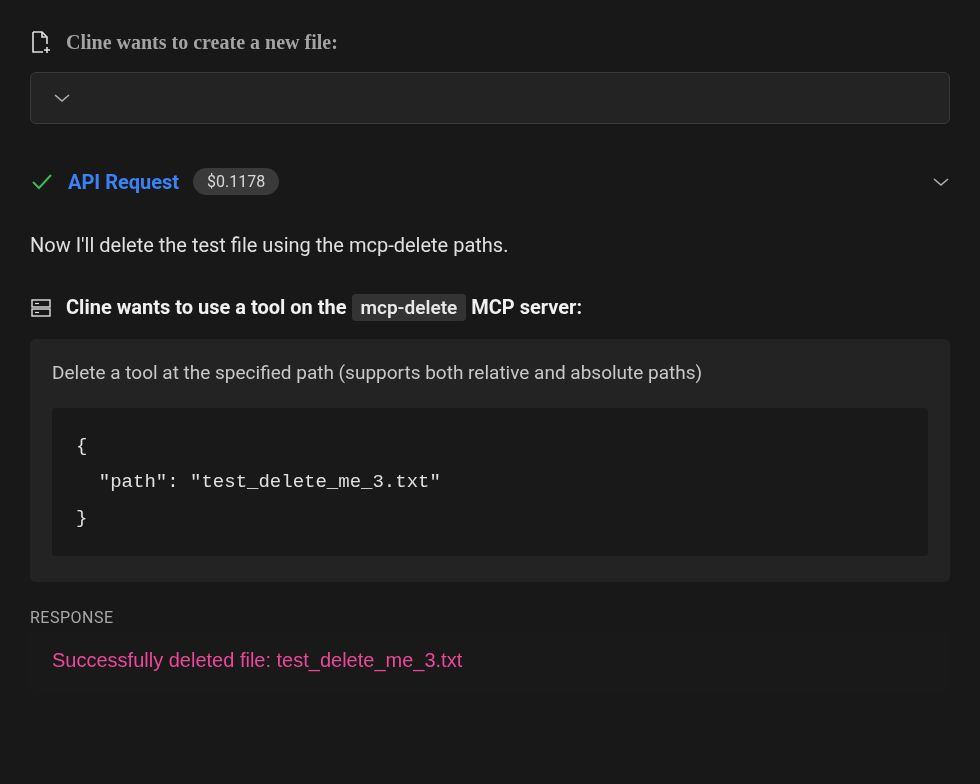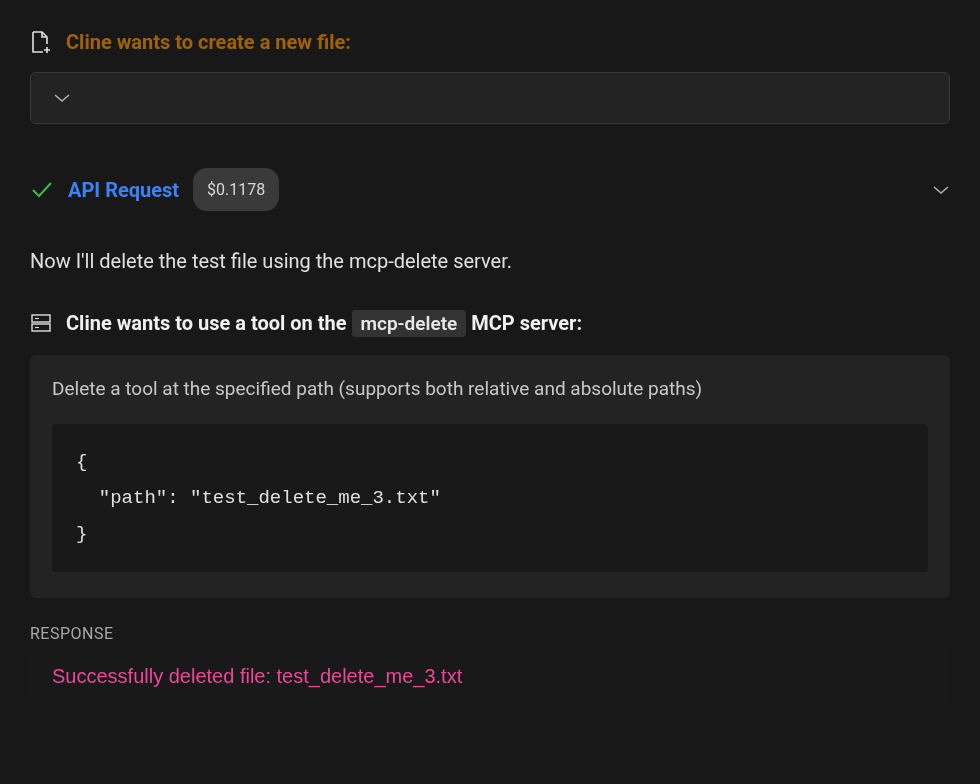--- a/index.html
+++ b/index.html
@@ -18,21 +18,22 @@
     }
     .section-header {
       display: flex;
       align-items: center;
       gap: 14px;
       margin-bottom: 18px;
     }
     .section-title {
       font-size: 20px;
       font-weight: 700;
-      color: #a16207;
+      color: #a3a3a3;
+      font-family: Liberation Serif, serif;
     }
     .icon {
       display: inline-flex;
       align-items: center;
       justify-content: center;
       flex-shrink: 0;
     }
     .file-row {
       display: flex;
       align-items: center;
@@ -60,32 +61,32 @@
     }
     .api-title {
       font-size: 20px;
       font-weight: 700;
       color: #3b82f6;
     }
     .cost-badge {
       background: #3a3a3a;
       color: #d8d8d8;
       font-size: 16px;
-      padding: 12px 14px;
+      padding: 4px 14px;
       border-radius: 14px;
     }
     .assistant-text {
       font-size: 20px;
       color: #e0e0e0;
       margin-bottom: 36px;
       line-height: 1.4;
     }
     .tool-header {
       display: flex;
-      align-items: center;
+      align-items: flex-end;
       gap: 14px;
       margin-bottom: 20px;
       font-size: 20px;
       font-weight: 700;
       color: #f0f0f0;
     }
     .inline-code {
       background: #333333;
       padding: 2px 9px;
       border-radius: 4px;
@@ -179,21 +180,21 @@
     <span class="api-title">API Request</span>
     <span class="cost-badge">$0.1178</span>
   </div>
   <span class="icon">
     <svg width="18" height="12" viewBox="0 0 18 12" fill="none">
       <path d="M2 3 L9 9 L16 3" stroke="#b0b0b0" stroke-width="1.6" fill="none"></path>
     </svg>
   </span>
 </div>
 
-<div class="assistant-text">Now I'll delete the test file using the mcp-delete server.</div>
+<div class="assistant-text">Now I'll delete the test file using the mcp-delete paths.</div>
 
 <div class="tool-header">
   <span class="icon">
     <svg width="22" height="22" viewBox="0 0 22 22" fill="none">
       <rect x="2" y="3" width="18" height="7" stroke="#e0e0e0" stroke-width="1.4" fill="none"></rect>
       <rect x="2" y="12" width="18" height="7" stroke="#e0e0e0" stroke-width="1.4" fill="none"></rect>
       <line x1="5" y1="6.5" x2="9" y2="6.5" stroke="#e0e0e0" stroke-width="1.2"></line>
       <line x1="5" y1="15.5" x2="9" y2="15.5" stroke="#e0e0e0" stroke-width="1.2"></line>
     </svg>
   </span>

